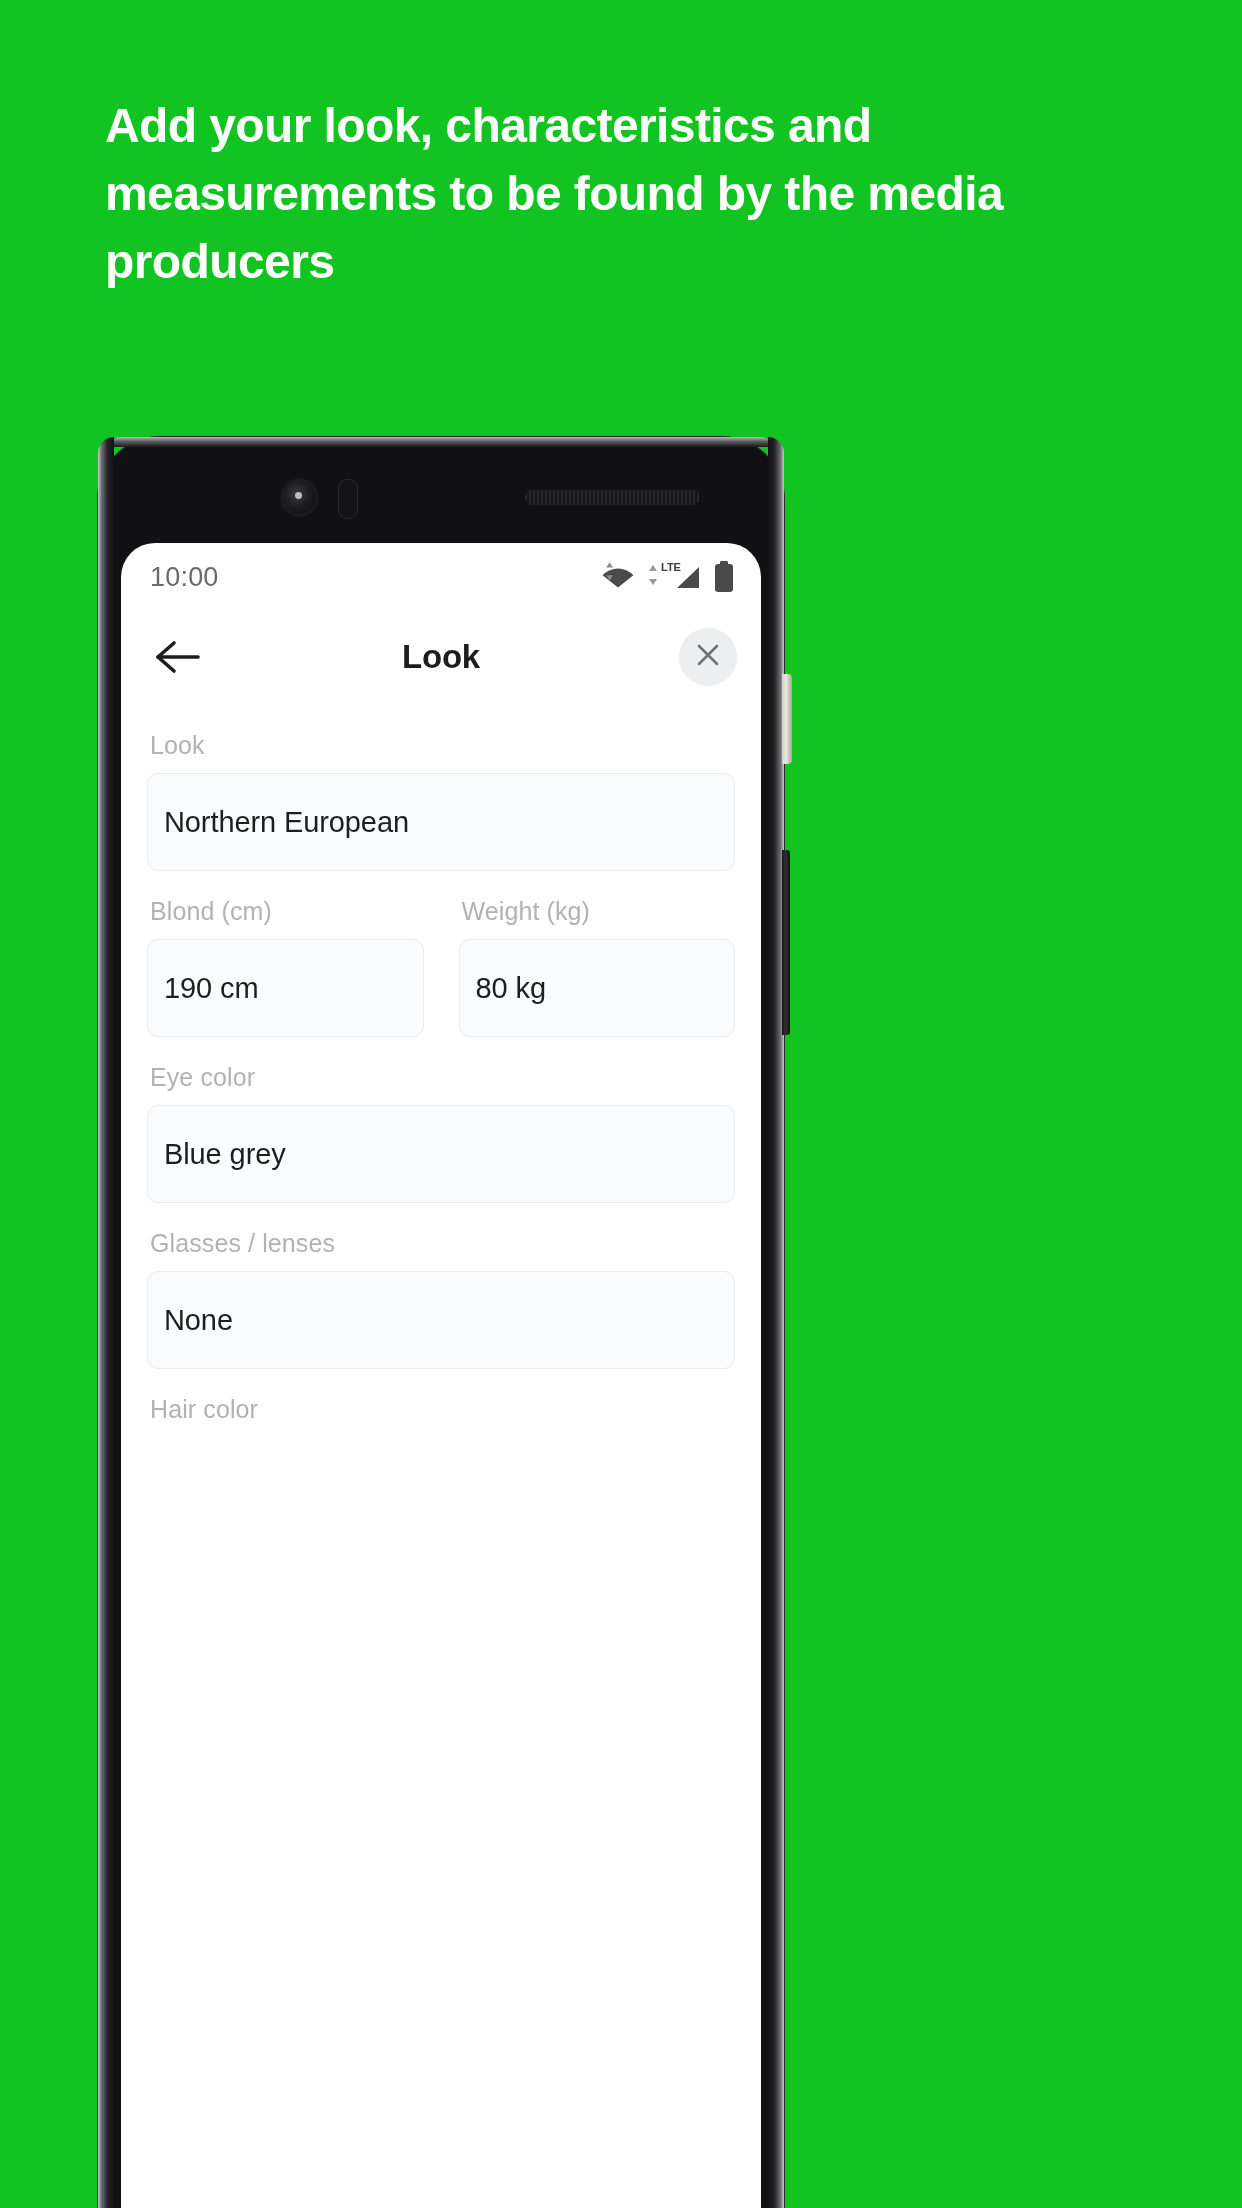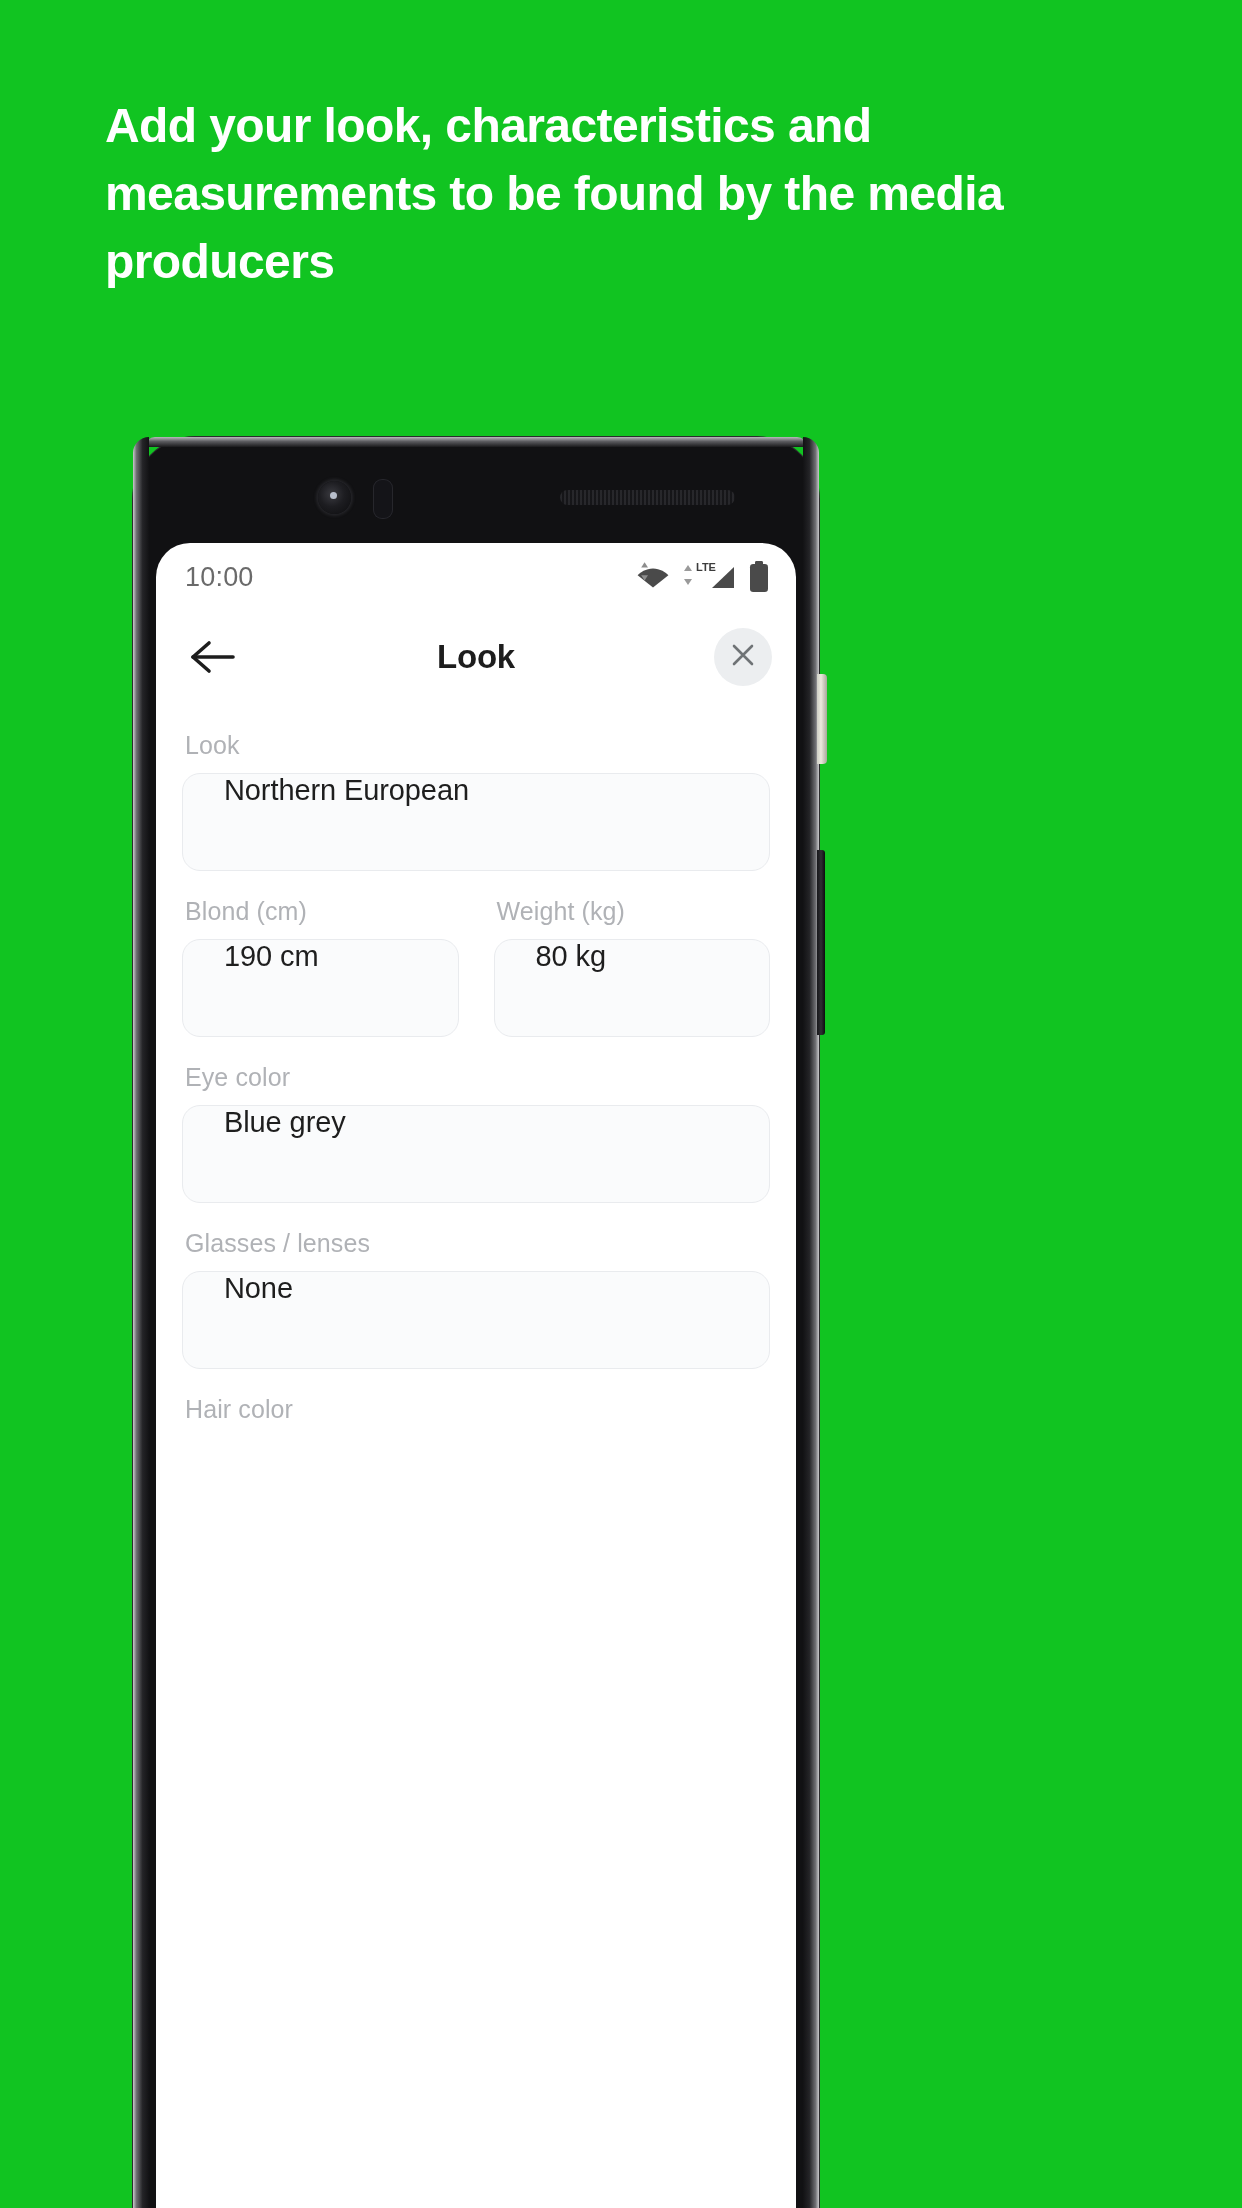--- a/index.html
+++ b/index.html
@@ -32,21 +32,20 @@
   
   .phone {
     position:absolute;
     left:98px;
     top:437px;
     width:686px;
     height:1771px;
     background:#111113;
     border-radius:62px 62px 0 0;
     box-shadow:0 0 0 1px #2c2c2e;
-    margin-left:35px;
   }
   .phone-glare-left {
     position:absolute;
     left:0; top:0;
     width:16px; height:100%;
     border-radius:62px 0 0 0;
     background:linear-gradient(to right,#c9c9cc 0%,#6e6e72 22%,#242427 60%,#121214 100%);
   }
   .phone-glare-right {
     position:absolute;
@@ -195,23 +194,24 @@
     font-size:25px;
     color:#b0b2b6;
     margin-bottom:13px;
     padding-left:3px;
     letter-spacing:0.1px;
   }
   .field-box {
     height:98px;
     background:#fafbfc;
     border:1px solid #e9ebee;
-    border-radius:18px;
-    display:flex;
-    padding:0 41px;
+    border-radius:11px;
+    display:flex;
+    align-items:center;
+    padding:0 16px;
     cursor:pointer;
   }
   .field-value {
     font-size:29px;
     color:#1e1e1e;
     letter-spacing:-0.1px;
   }
   .row {
     display:flex;
     gap:35px;

